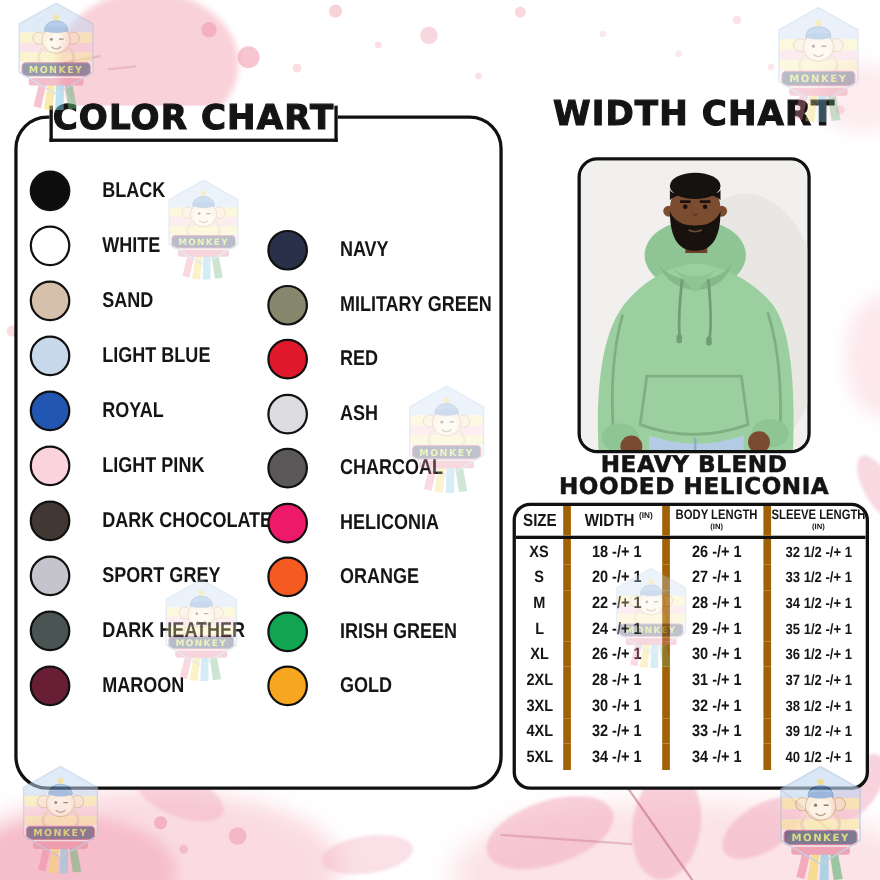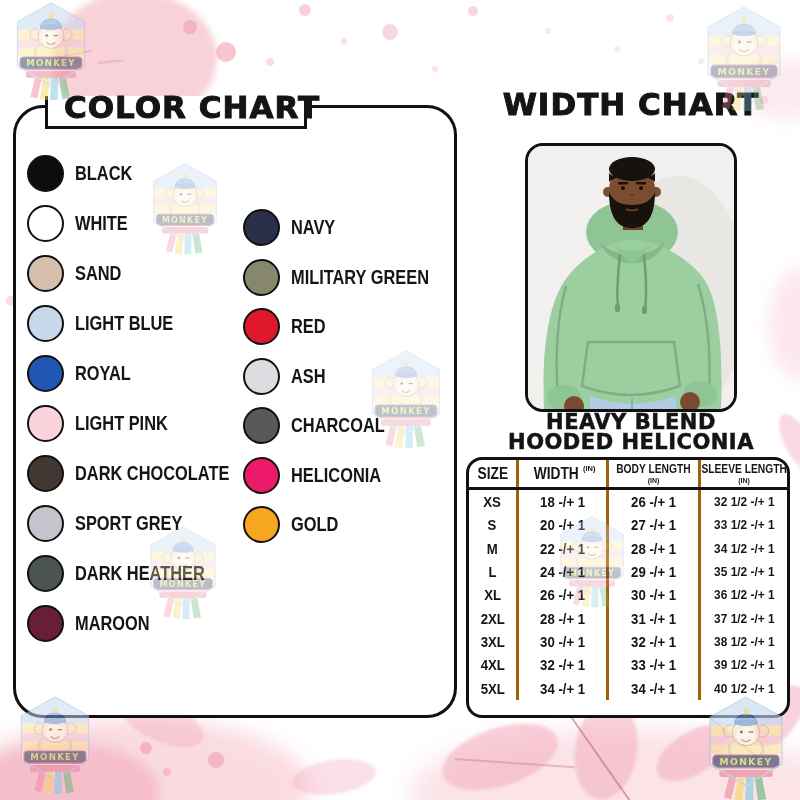--- a/index.html
+++ b/index.html
@@ -27,46 +27,46 @@
   .dot { border-radius:50%; background:#ee8ba1; }
   .stem { height:2px; background:rgba(190,100,118,.55); transform-origin:left center; }
 
   
   .color-panel { position:absolute; left:13px; top:105px; width:444px; height:613px;
     background:#fff; border:3px solid #111; border-radius:30px; z-index:2; }
   .color-title-tab { position:absolute; left:45px; top:96px; width:262px; height:33px;
     background:#fff; border:3px solid #111; border-top:none; z-index:3; }
   .big-title { font-family:"DejaVu Sans", sans-serif; font-weight:900; font-size:31px;
     letter-spacing:1px; color:#141414; -webkit-text-stroke:1px #141414; white-space:nowrap; }
-  .color-title-tab .big-title { position:absolute; left:50%; bottom:1px; transform:translateX(-50%);margin-left:16px; }
+  .color-title-tab .big-title { position:absolute; left:50%; bottom:1px; transform:translateX(-50%); }
   .size-title { position:absolute; left:466px; top:86px; width:330px; text-align:center; z-index:2; }
 
   .color-col { position:absolute; display:flex; flex-direction:column; z-index:2; }
   .col-left  { left:27px;  top:155px; gap:13px; }
   .col-right { left:243px; top:209px; gap:12.5px; }
-  .color-item { display:flex; align-items:center; gap:11px; height:37px; }
+  .color-item { display:flex; align-items:center; gap:29px; height:37px; }
   .swatch { width:37px; height:37px; border-radius:50%; border:2px solid #111; flex:0 0 37px; }
   .color-label { display:inline-block; transform:scaleX(.84); transform-origin:left center;
     font-weight:bold; font-size:19.5px; color:#151515; white-space:nowrap; letter-spacing:0; }
 
   
   .photo-frame { position:absolute; left:525px; top:143px; width:212px; height:269px;
     border:3px solid #111; border-radius:18px; overflow:hidden; background:#f1f0ee; z-index:2; }
   .product-name { position:absolute; left:466px; top:413px; width:330px; text-align:center; z-index:2;
     font-family:"DejaVu Sans", sans-serif; font-weight:900; font-size:21px; line-height:19.5px;
     color:#141414; letter-spacing:.5px; -webkit-text-stroke:.5px #141414; }
 
   .size-table { position:absolute; left:466px; top:457px; width:324px; height:261px;
     background:#fff; border:3px solid #111; border-radius:16px; overflow:hidden; z-index:2; }
   .st-header { display:grid; grid-template-columns:50px 90px 92px 86px; height:30px;
     border-bottom:3px solid #111; }
   .st-rows { display:grid; grid-auto-rows:23.3px; }
   .st-row { display:grid; grid-template-columns:50px 90px 92px 86px; }
   .st-cell { display:flex; align-items:center; justify-content:center; color:#151515; }
-  .bcol { border-right:3px solid #a16207; }
+  .bcol { border-right:7px solid #a16207; }
   .hlabel { display:inline-block; transform:scaleX(.86); font-weight:bold; font-size:16px; white-space:nowrap; }
   .hunit-sup { font-weight:bold; font-size:7.5px; transform:translateY(-5px); margin-left:1px; }
   .hstack { text-align:center; line-height:11px; }
   .hlabel2 { display:inline-block; transform:scaleX(.82); font-weight:bold; font-size:12.5px; white-space:nowrap; }
   .hunit-below { font-weight:bold; font-size:7px; }
   .vtxt { display:inline-block; transform:scaleX(.88); font-weight:bold; font-size:15px; white-space:nowrap; }
   .c4 .vtxt { font-size:13.5px; }
 
   
   .badge { position:absolute; z-index:4; pointer-events:none; }
@@ -192,20 +192,28 @@
       </div>
       <div class="color-item">
         <span class="swatch" style="background: rgb(90, 88, 88);"></span>
         <span class="color-label">CHARCOAL</span>
       </div>
       <div class="color-item">
         <span class="swatch" style="background: rgb(236, 26, 105);"></span>
         <span class="color-label">HELICONIA</span>
       </div>
       <div class="color-item">
+        <span class="swatch" style="background: rgb(245, 90, 32);"></span>
+        <span class="color-label">ORANGE</span>
+      </div>
+      <div class="color-item">
+        <span class="swatch" style="background: rgb(18, 165, 81);"></span>
+        <span class="color-label">IRISH GREEN</span>
+      </div>
+      <div class="color-item">
         <span class="swatch" style="background: rgb(246, 167, 31);"></span>
         <span class="color-label">GOLD</span>
       </div>
     </div>
 
   <div class="size-title big-title">WIDTH CHART</div>
 
   <div class="photo-frame">
     <svg viewBox="0 0 206 263" width="206" height="263">
       <rect x="0" y="0" width="206" height="263" fill="#f1f0ee"></rect>

